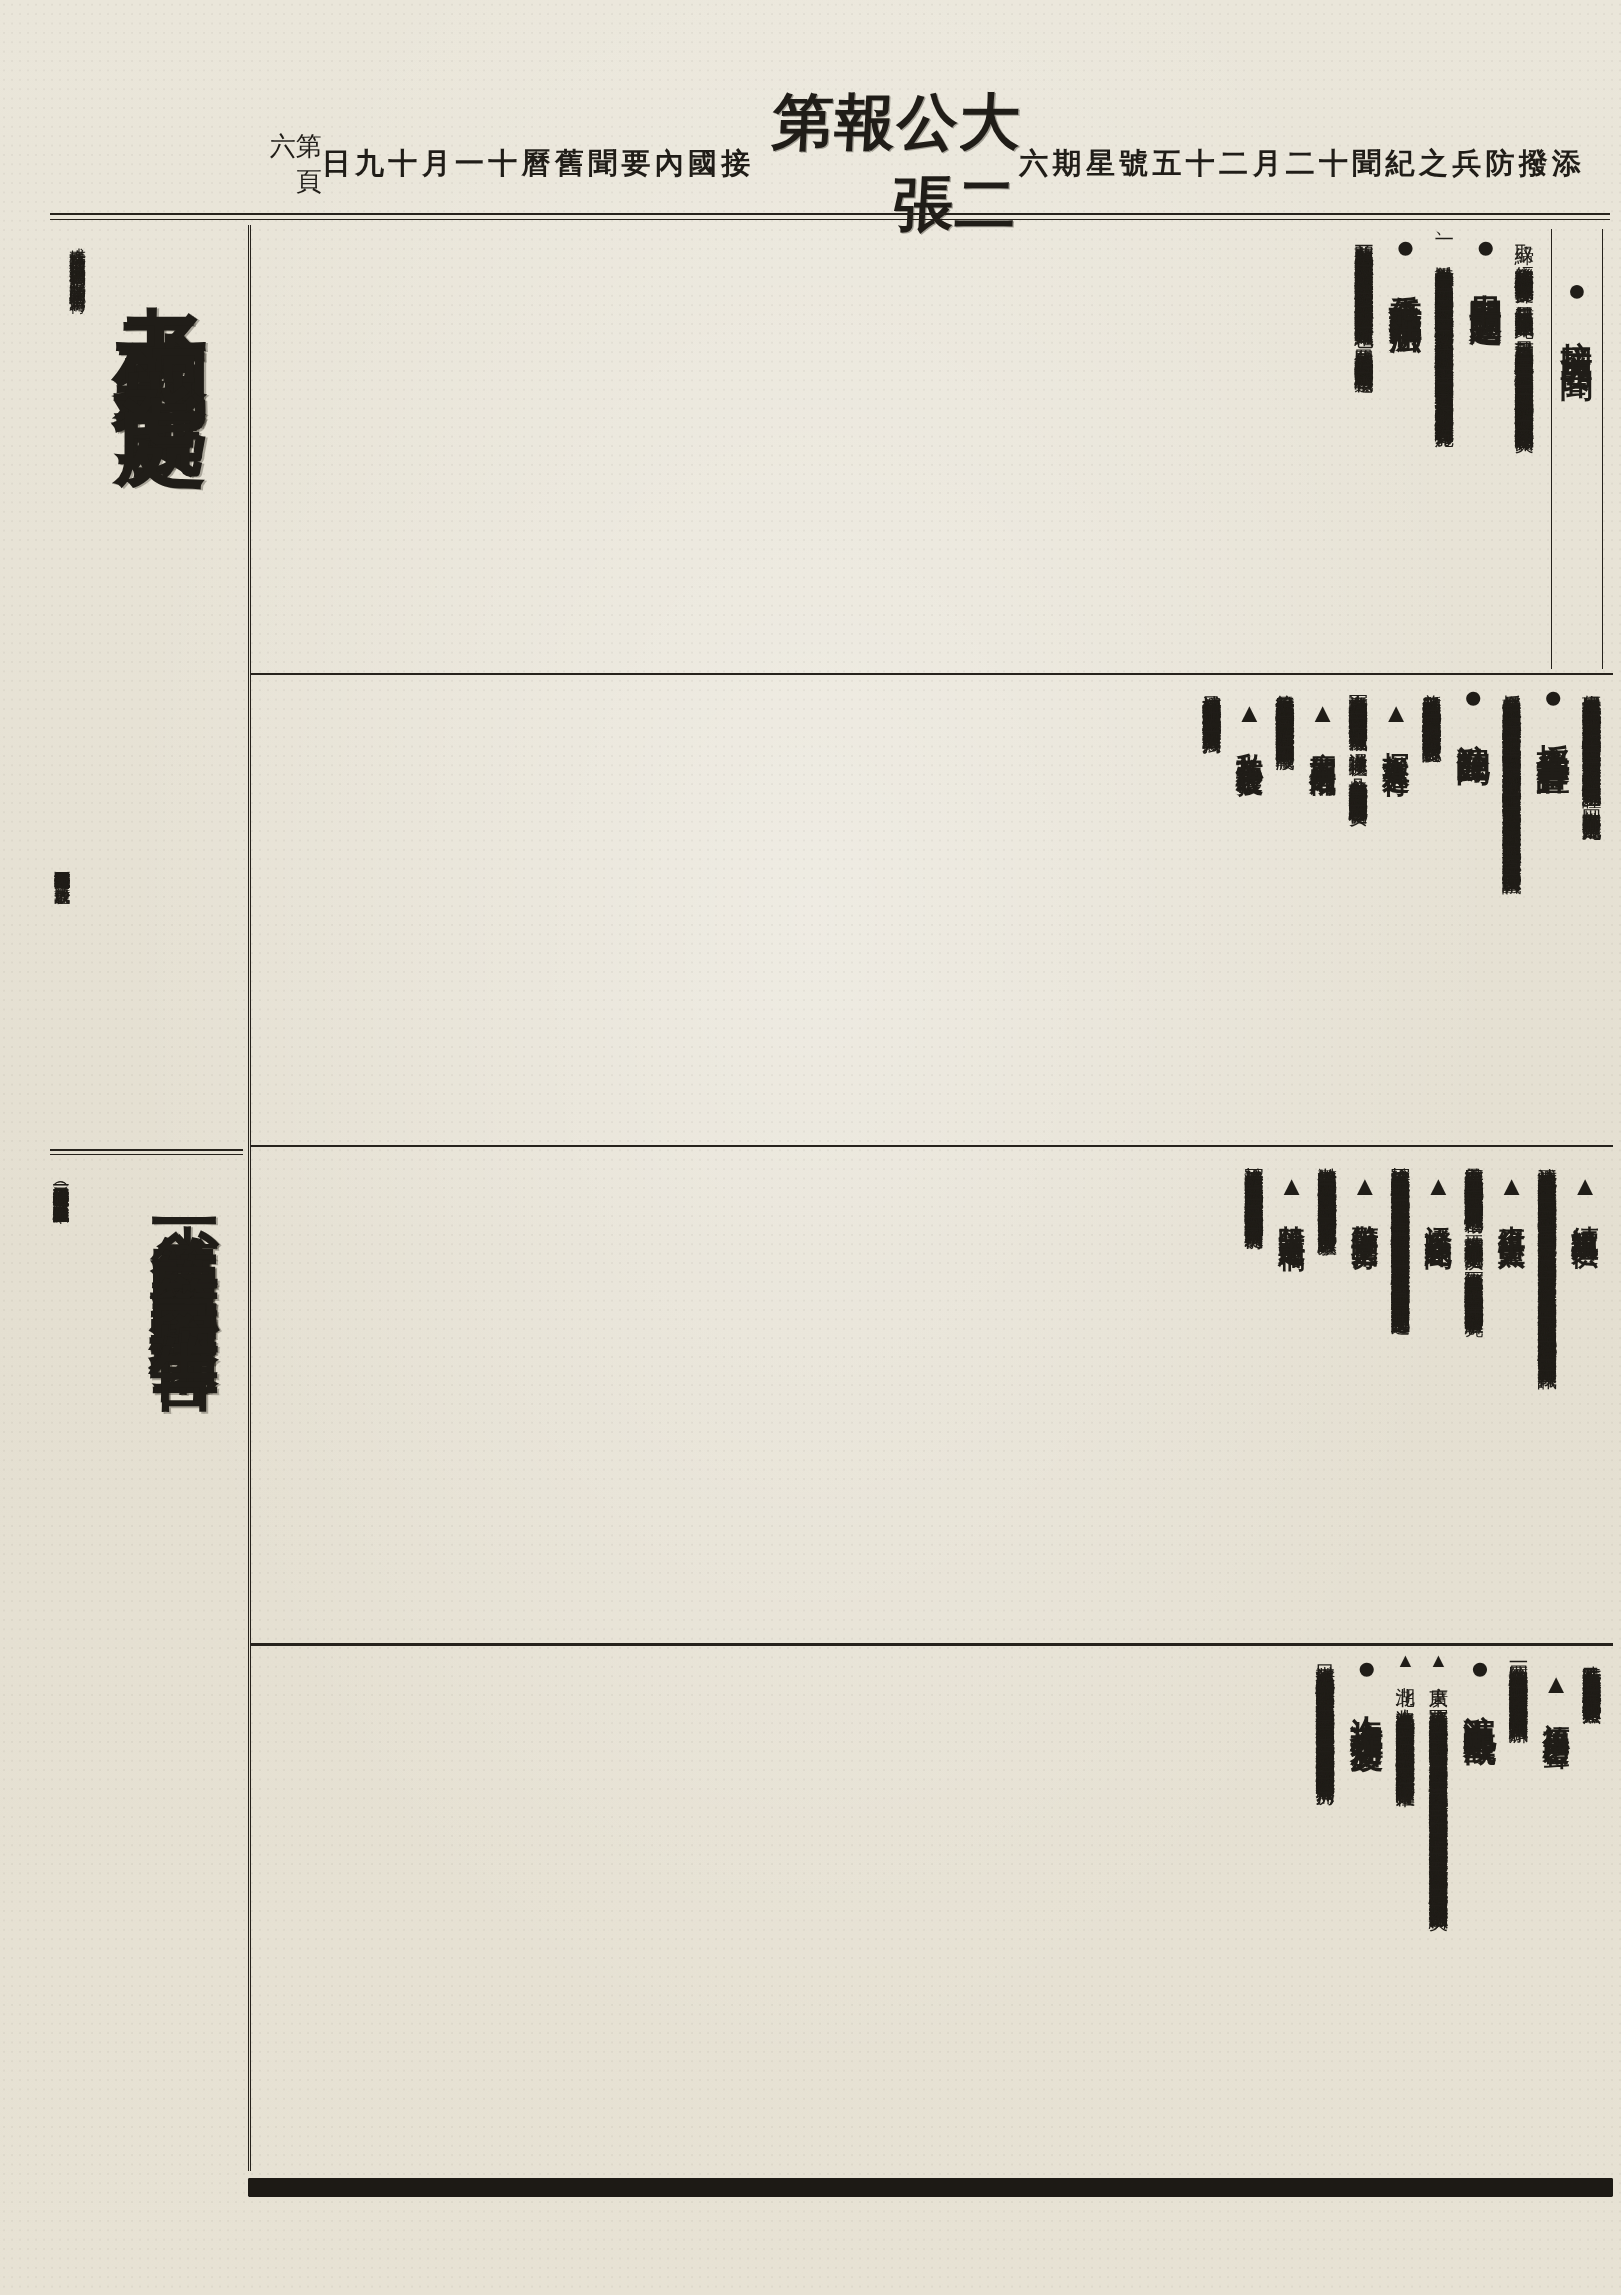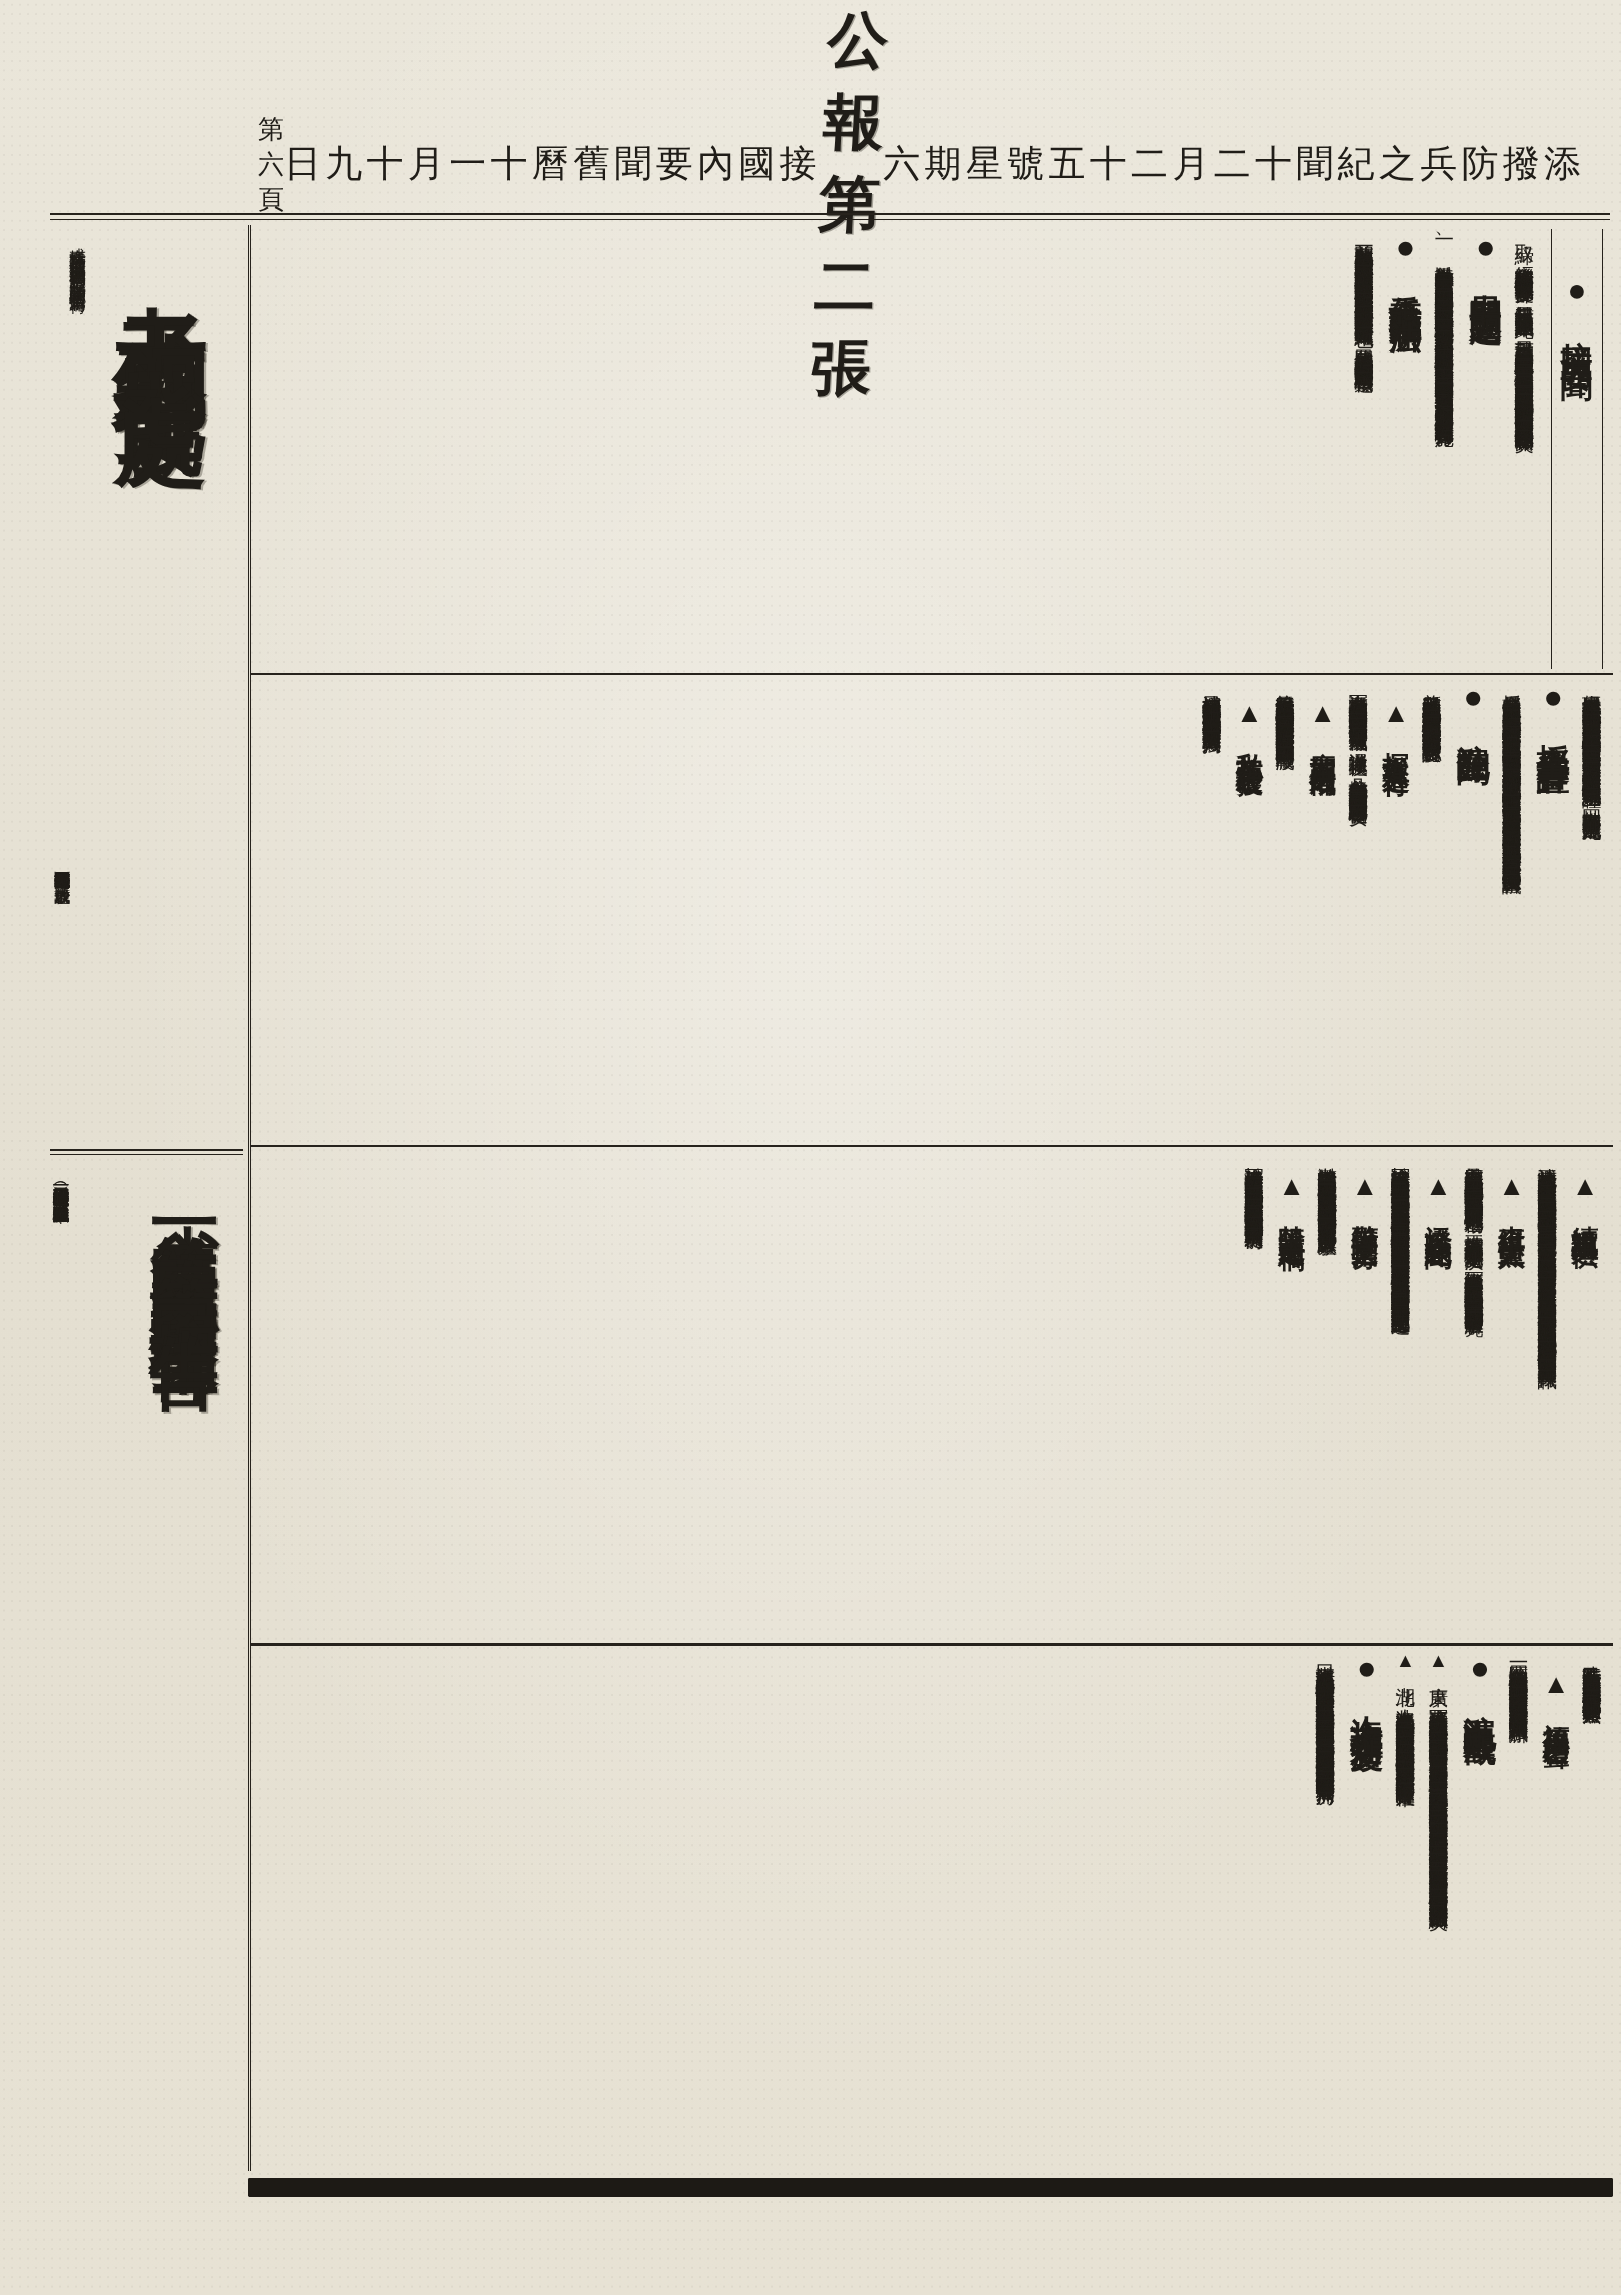--- a/index.html
+++ b/index.html
@@ -13,21 +13,21 @@
     color:#201d18;
     overflow:hidden;
   }
   .rtl{direction:rtl;unicode-bidi:bidi-override;}
   
   .header{
     position:absolute;left:245px;top:121px;width:1362px;height:86px;
     display:flex;flex-direction:row-reverse;align-items:center;
     justify-content:space-between;padding:0 21.6px;box-sizing:border-box;
   }
-  .header .h-item{font-size:37px;font-weight:normal;letter-spacing:4.3px;white-space:nowrap;}
+  .header .h-item{font-size:29px;font-weight:bold;letter-spacing:4.3px;white-space:nowrap;}
   .header .masthead{
     font-size:61px;font-weight:900;letter-spacing:1.4px;
     text-shadow:1.4px 1.4px 0 rgba(32,28,20,.35);
     transform:skew(-3deg,0deg);
   }
   .header .pageno{font-size:26px;font-weight:normal;}
   .header-rule{
     position:absolute;left:50px;top:213px;width:1560px;height:7.2px;
     border-top:2.9px solid #26221c;border-bottom:1.4px solid #26221c;box-sizing:border-box;
   }

